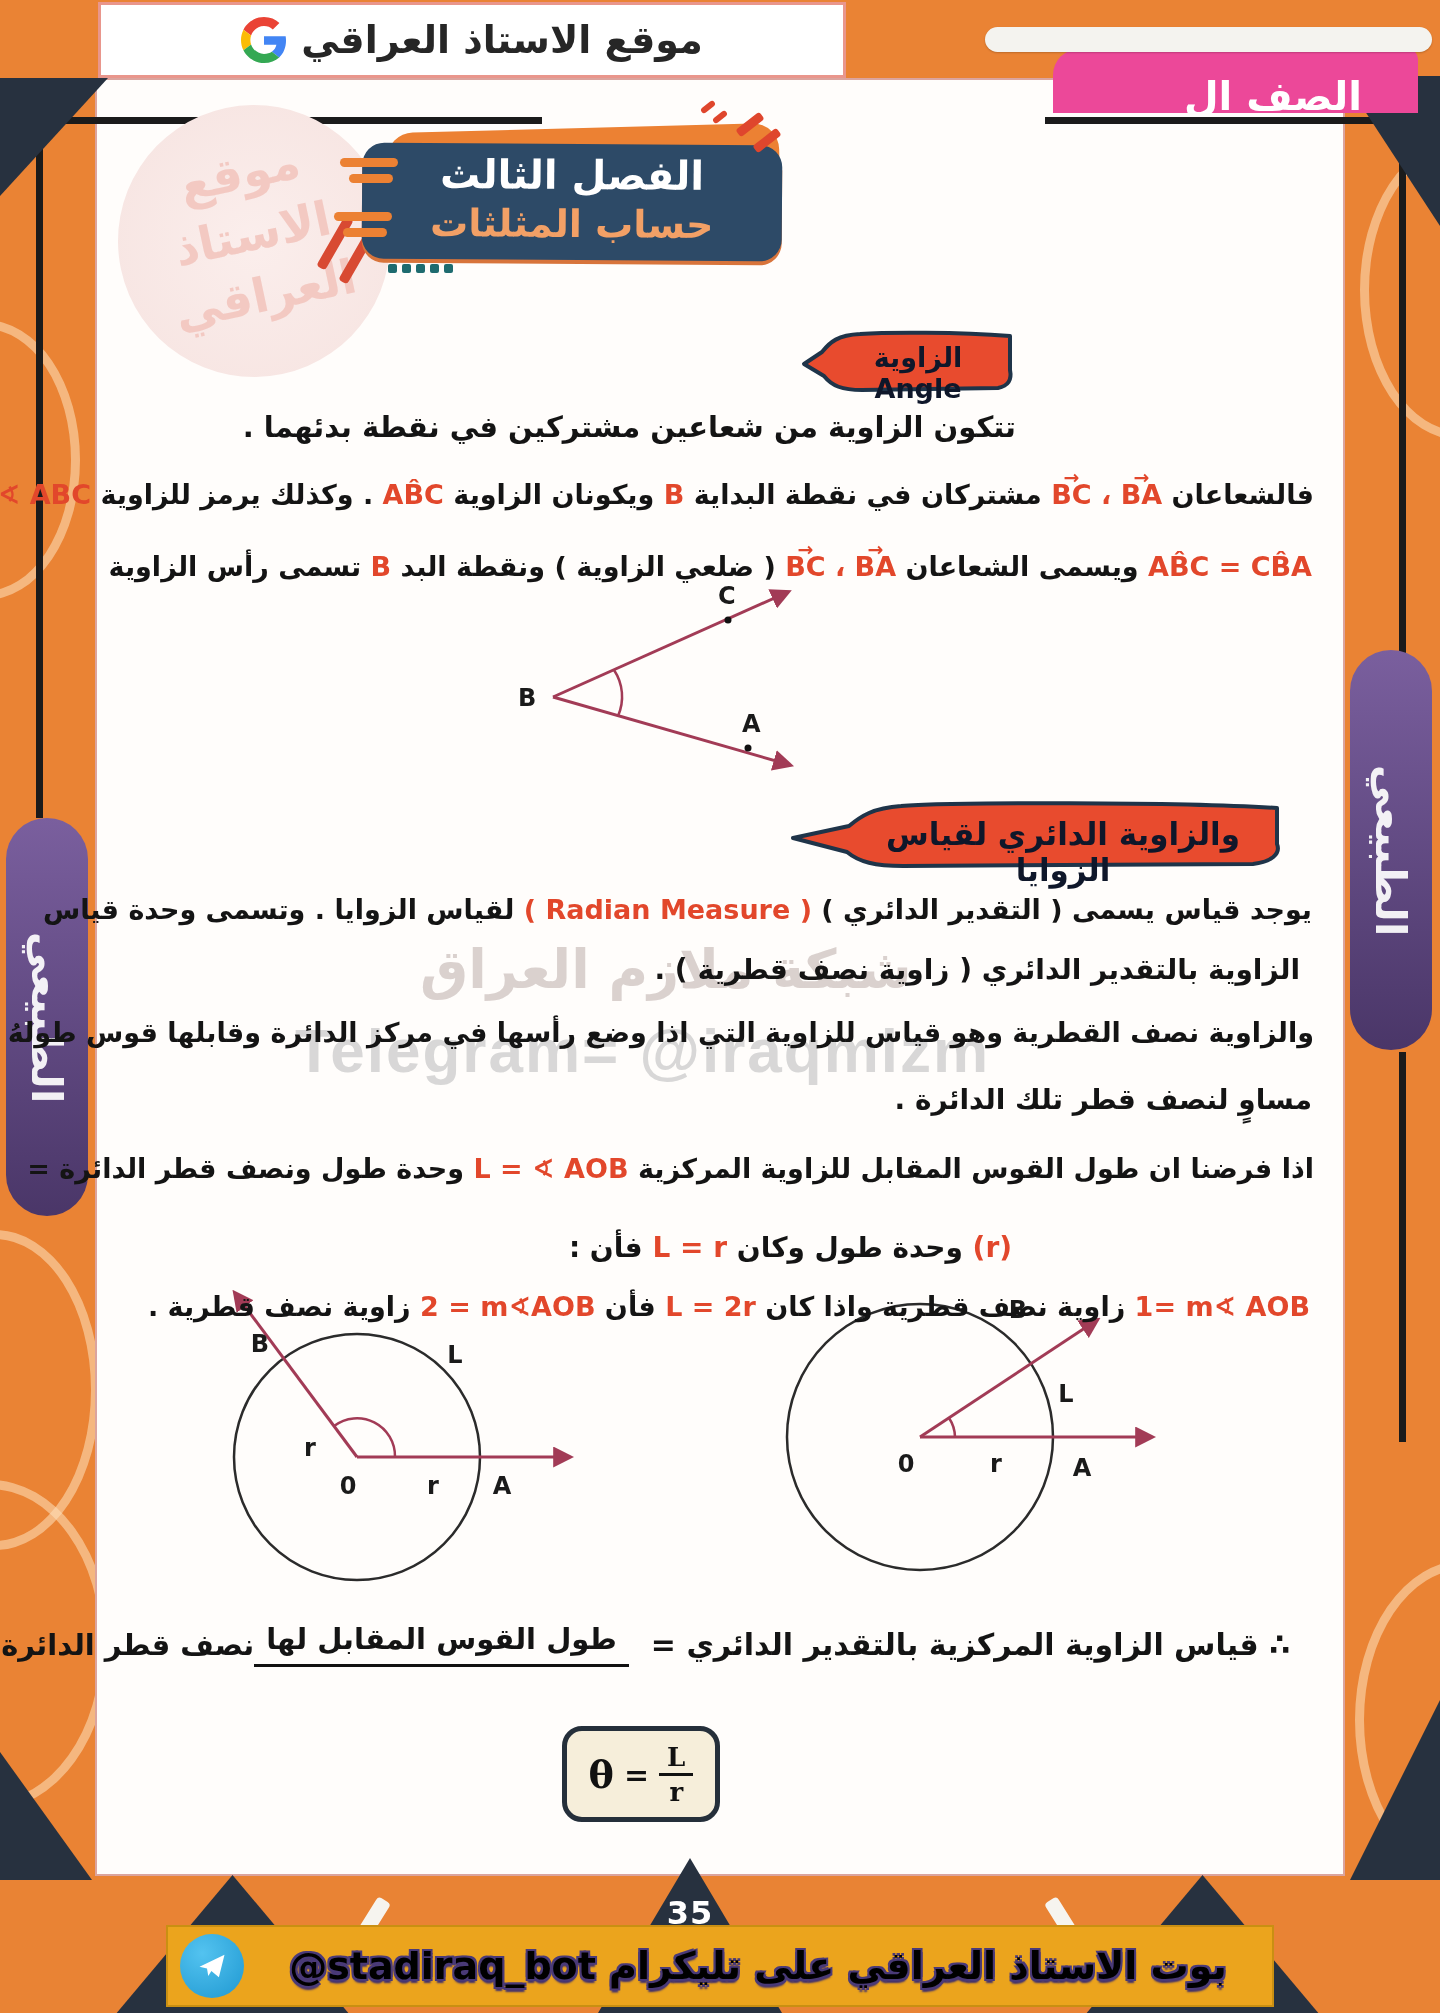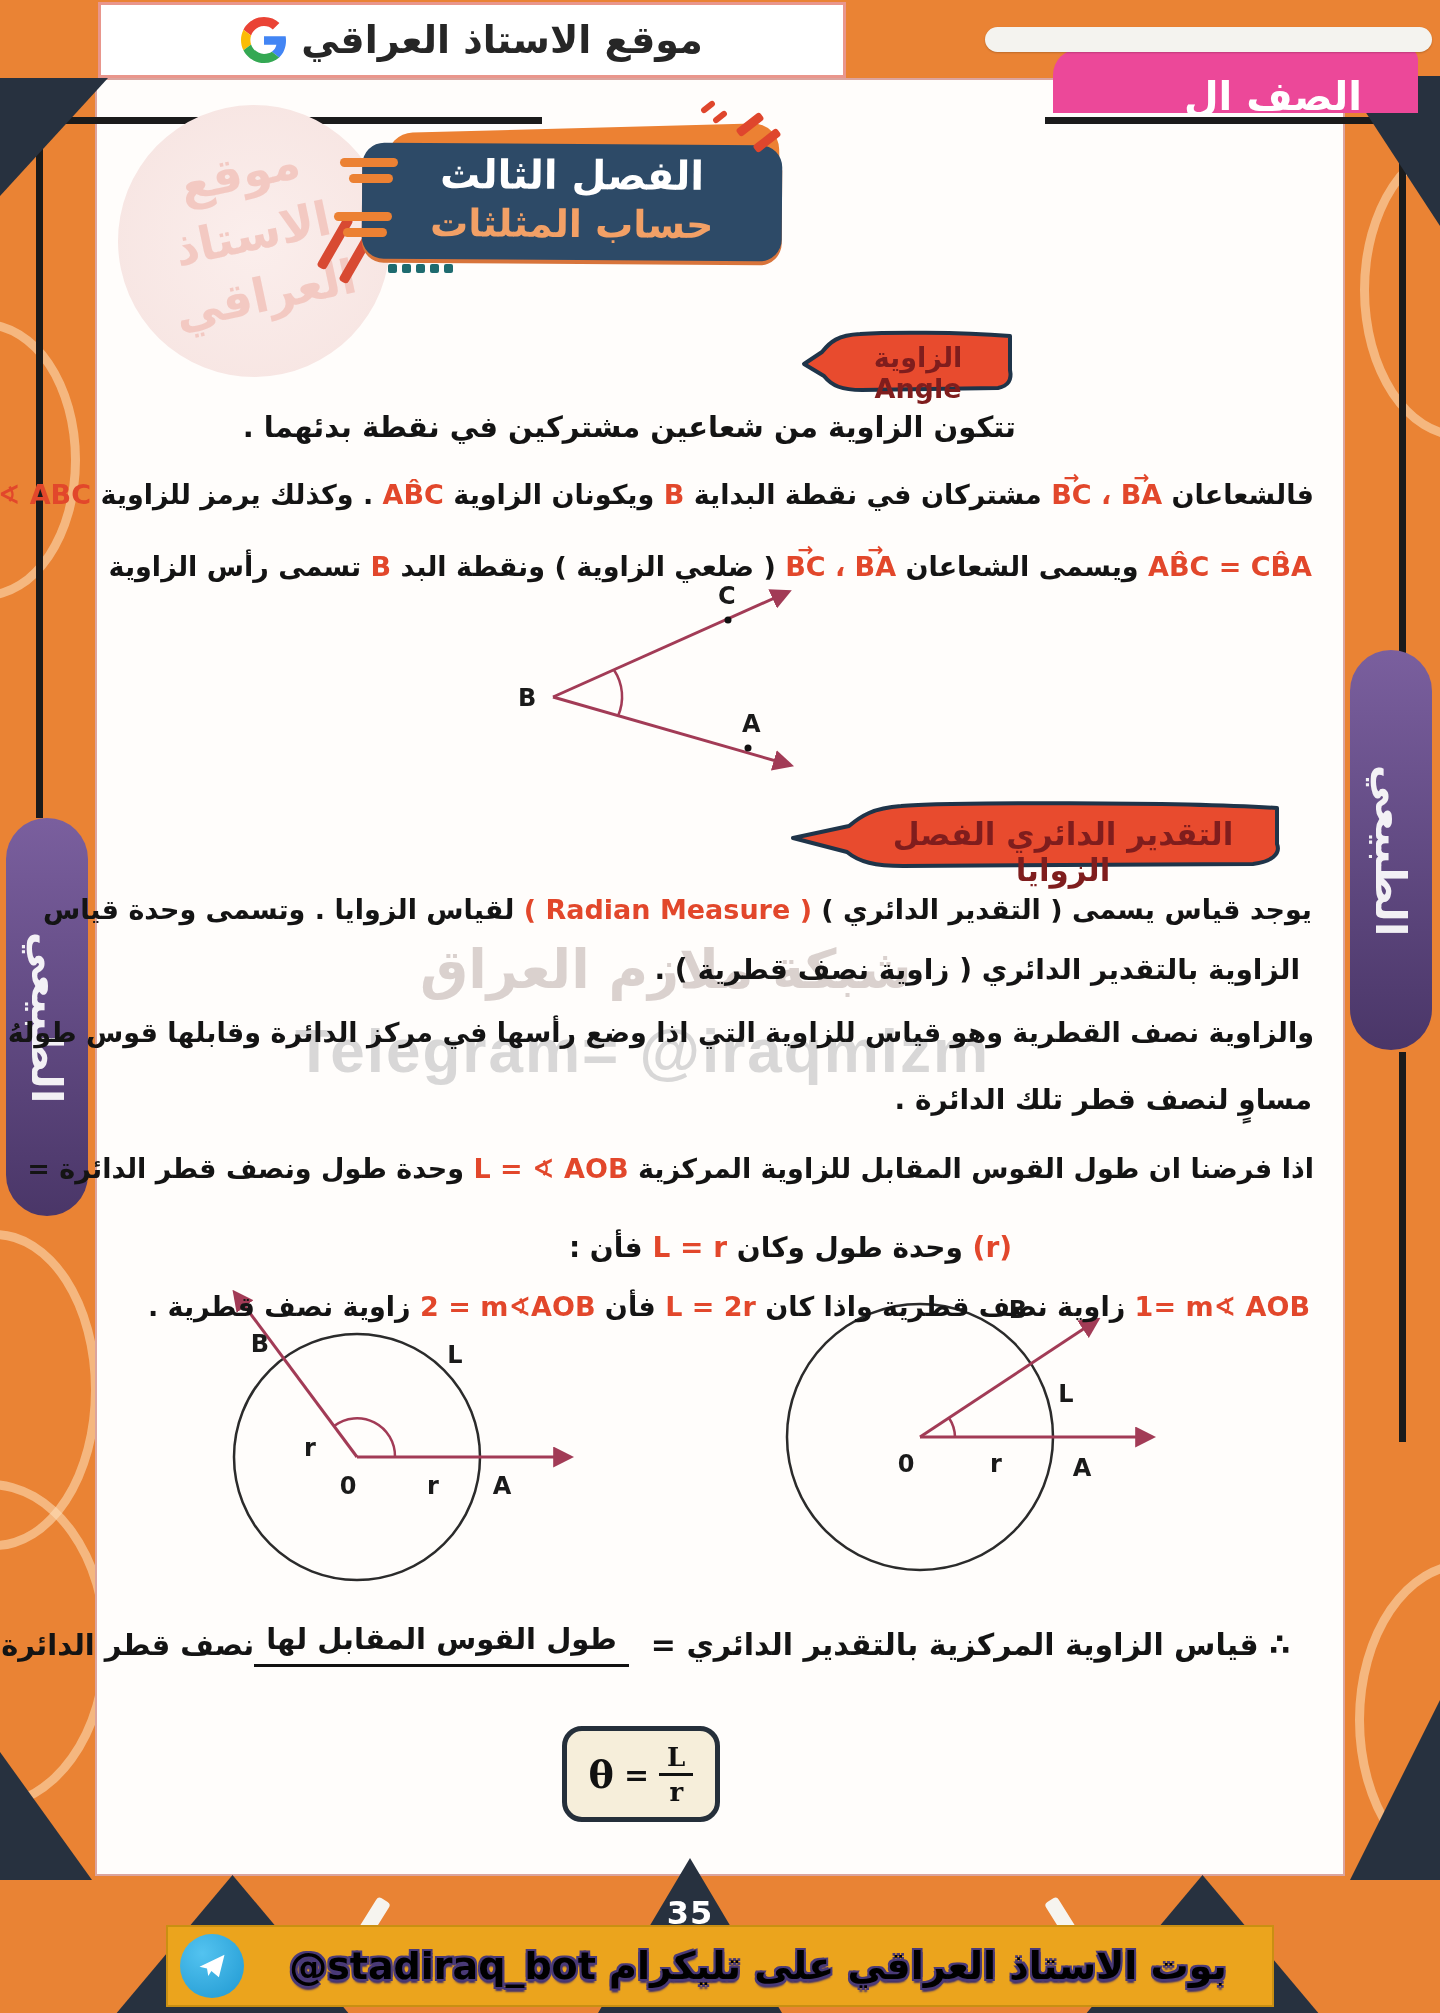--- a/index.html
+++ b/index.html
@@ -65,21 +65,21 @@
   .dash-b{width:44px;height:9px;background:#ec8133;border-radius:5px;margin-top:7px;margin-left:9px}
   .dots{position:absolute;left:26px;top:136px;display:flex;gap:5px}
   .dots i{width:9px;height:9px;background:#1e6b6f;border-radius:2px}
   .redmark{position:absolute;background:#df462d;border-radius:3px;z-index:4;transform:rotate(-38deg)}
   .rm1{left:735px;top:120px;width:30px;height:9px}
   .rm2{left:752px;top:136px;width:30px;height:9px}
   .rm3{left:700px;top:104px;width:16px;height:6px}
   .rm4{left:712px;top:114px;width:16px;height:6px}
   
   .banner{position:absolute;z-index:3}
-  .banner .txt{position:absolute;color:#7f1d1d;font-weight:bold;text-align:center;direction:rtl}
+  .banner .txt{position:absolute;color:#0f172a;font-weight:bold;text-align:center;direction:rtl}
   .bn1{left:798px;top:326px;width:218px;height:72px}
   .bn1 .txt{left:30px;top:16px;width:180px;font-size:27px}
   .bn2{left:783px;top:796px;width:502px;height:80px}
   .bn2 .txt{left:70px;top:20px;width:420px;font-size:31px}
   
   .t{position:absolute;direction:rtl;text-align:right;white-space:nowrap;font-weight:bold;color:#141414;font-size:27px;z-index:3}
   .red{color:#e2472b}
   .vec{position:relative;display:inline-block;direction:ltr}
   .vec::after{content:"→";position:absolute;left:50%;transform:translateX(-50%);top:-.68em;font-size:.7em}
   .t-intro{right:424px;top:410px;font-size:29px}
@@ -221,21 +221,21 @@
   <circle cx="278" cy="178" r="3.5" fill="#111"></circle>
   <text x="48" y="136">B</text>
   <text x="248" y="34">C</text>
   <text x="272" y="162">A</text>
 </svg>
 
 <div class="banner bn2">
   <svg width="502" height="80" viewBox="0 0 502 80">
     <path d="M 494 12 C 400 6 160 6 118 10 C 90 12 78 20 66 30 L 10 42 L 64 56 C 76 66 92 70 120 70 L 470 68 C 488 66 498 58 494 48 Z" fill="#e84b2e" stroke="#1f3449" stroke-width="4" stroke-linejoin="round"></path>
   </svg>
-  <div class="txt">التقدير الدائري الفصل الزوايا</div>
+  <div class="txt">والزاوية الدائري لقياس الزوايا</div>
 </div>
 
 <div class="abs wm-net">شبكة ملازم العراق</div>
 <div class="abs wm-tg">Telegram= @iraqmlzm</div>
 
 <div class="t t-r1"><span>يوجد قياس يسمى ( التقدير الدائري ) </span><span class="red" dir="ltr">( Radian Measure )</span><span> لقياس الزوايا . وتسمى وحدة قياس</span></div>
 <div class="t t-r2">الزاوية بالتقدير الدائري ( زاوية نصف قطرية ) .</div>
 <div class="t t-r3">والزاوية نصف القطرية وهو قياس للزاوية التي اذا وضع رأسها في مركز الدائرة وقابلها قوس طولهُ</div>
 <div class="t t-r4">مساوٍ لنصف قطر تلك الدائرة .</div>
 <div class="t t-r5"><span>اذا فرضنا ان طول القوس المقابل للزاوية المركزية </span><span class="red" dir="ltr">L = ∢ AOB</span><span> وحدة طول ونصف قطر الدائرة =</span></div>

